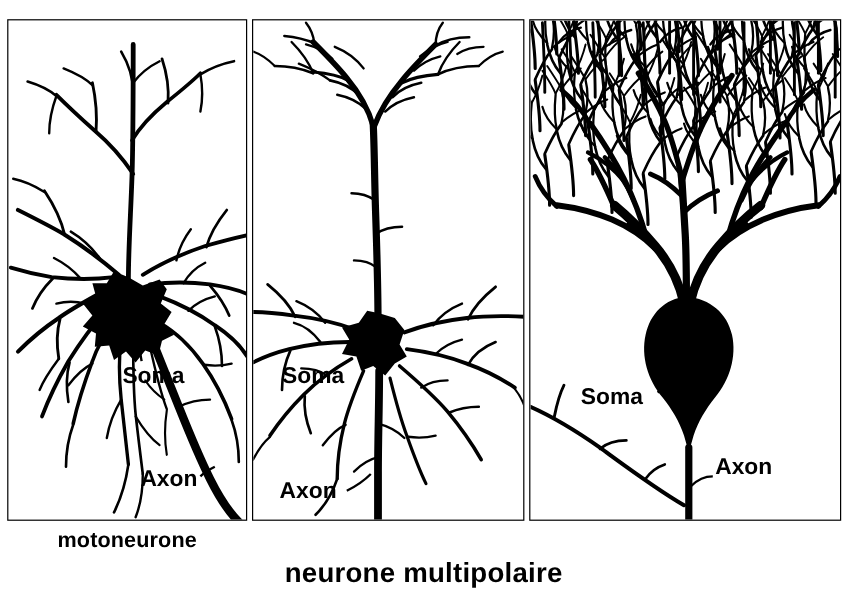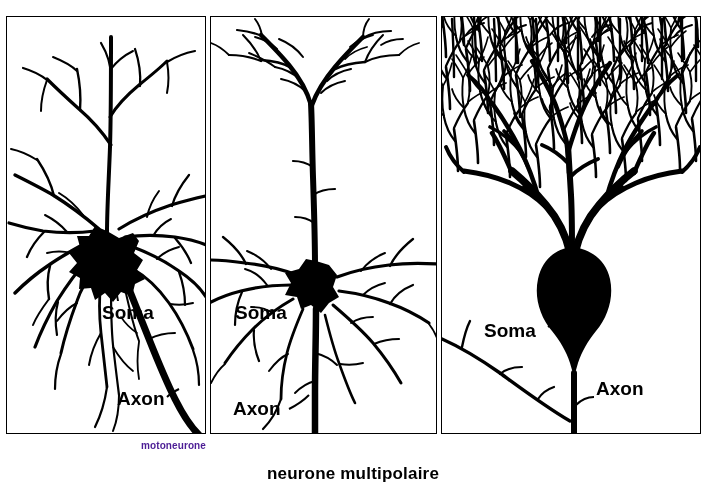--- a/index.html
+++ b/index.html
@@ -21,33 +21,33 @@
   .panel {
     position: absolute;
     border: 1.5px solid #000000;
     background: #ffffff;
     box-sizing: border-box;
     overflow: hidden;
   }
   .panel svg { display: block; }
   .panel-caption {
     position: absolute;
-    text-align: right;
-    font-size: 10px;
+    text-align: center;
+    font-size: 18px;
     font-weight: bold;
-    color: #4c1d95;
+    color: #000000;
     letter-spacing: 0.1px;
     white-space: nowrap;
   }
   .figure-caption {
     position: absolute;
     left: 0;
     width: 706px;
     text-align: center;
-    font-size: 17px;
+    font-size: 23px;
     font-weight: bold;
     color: #000000;
     letter-spacing: 0.2px;
   }
   .inline-label {
     font-family: "Liberation Sans", sans-serif;
     font-weight: bold;
     fill: #000000;
     stroke: none;
   }

